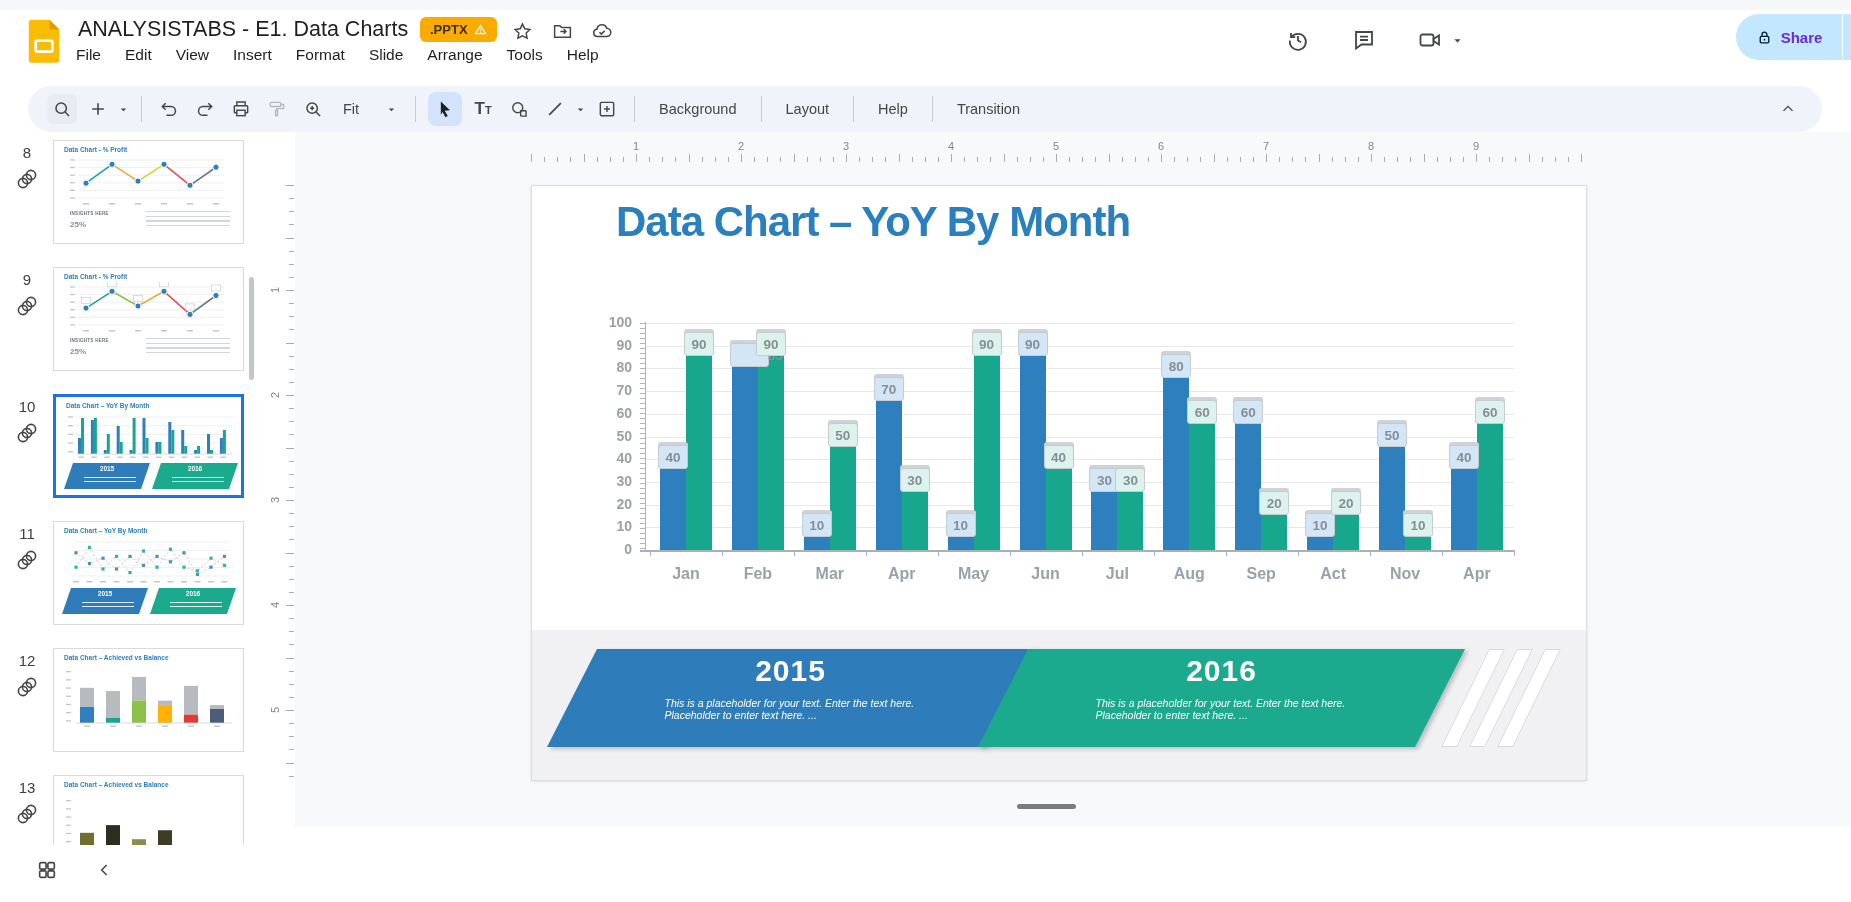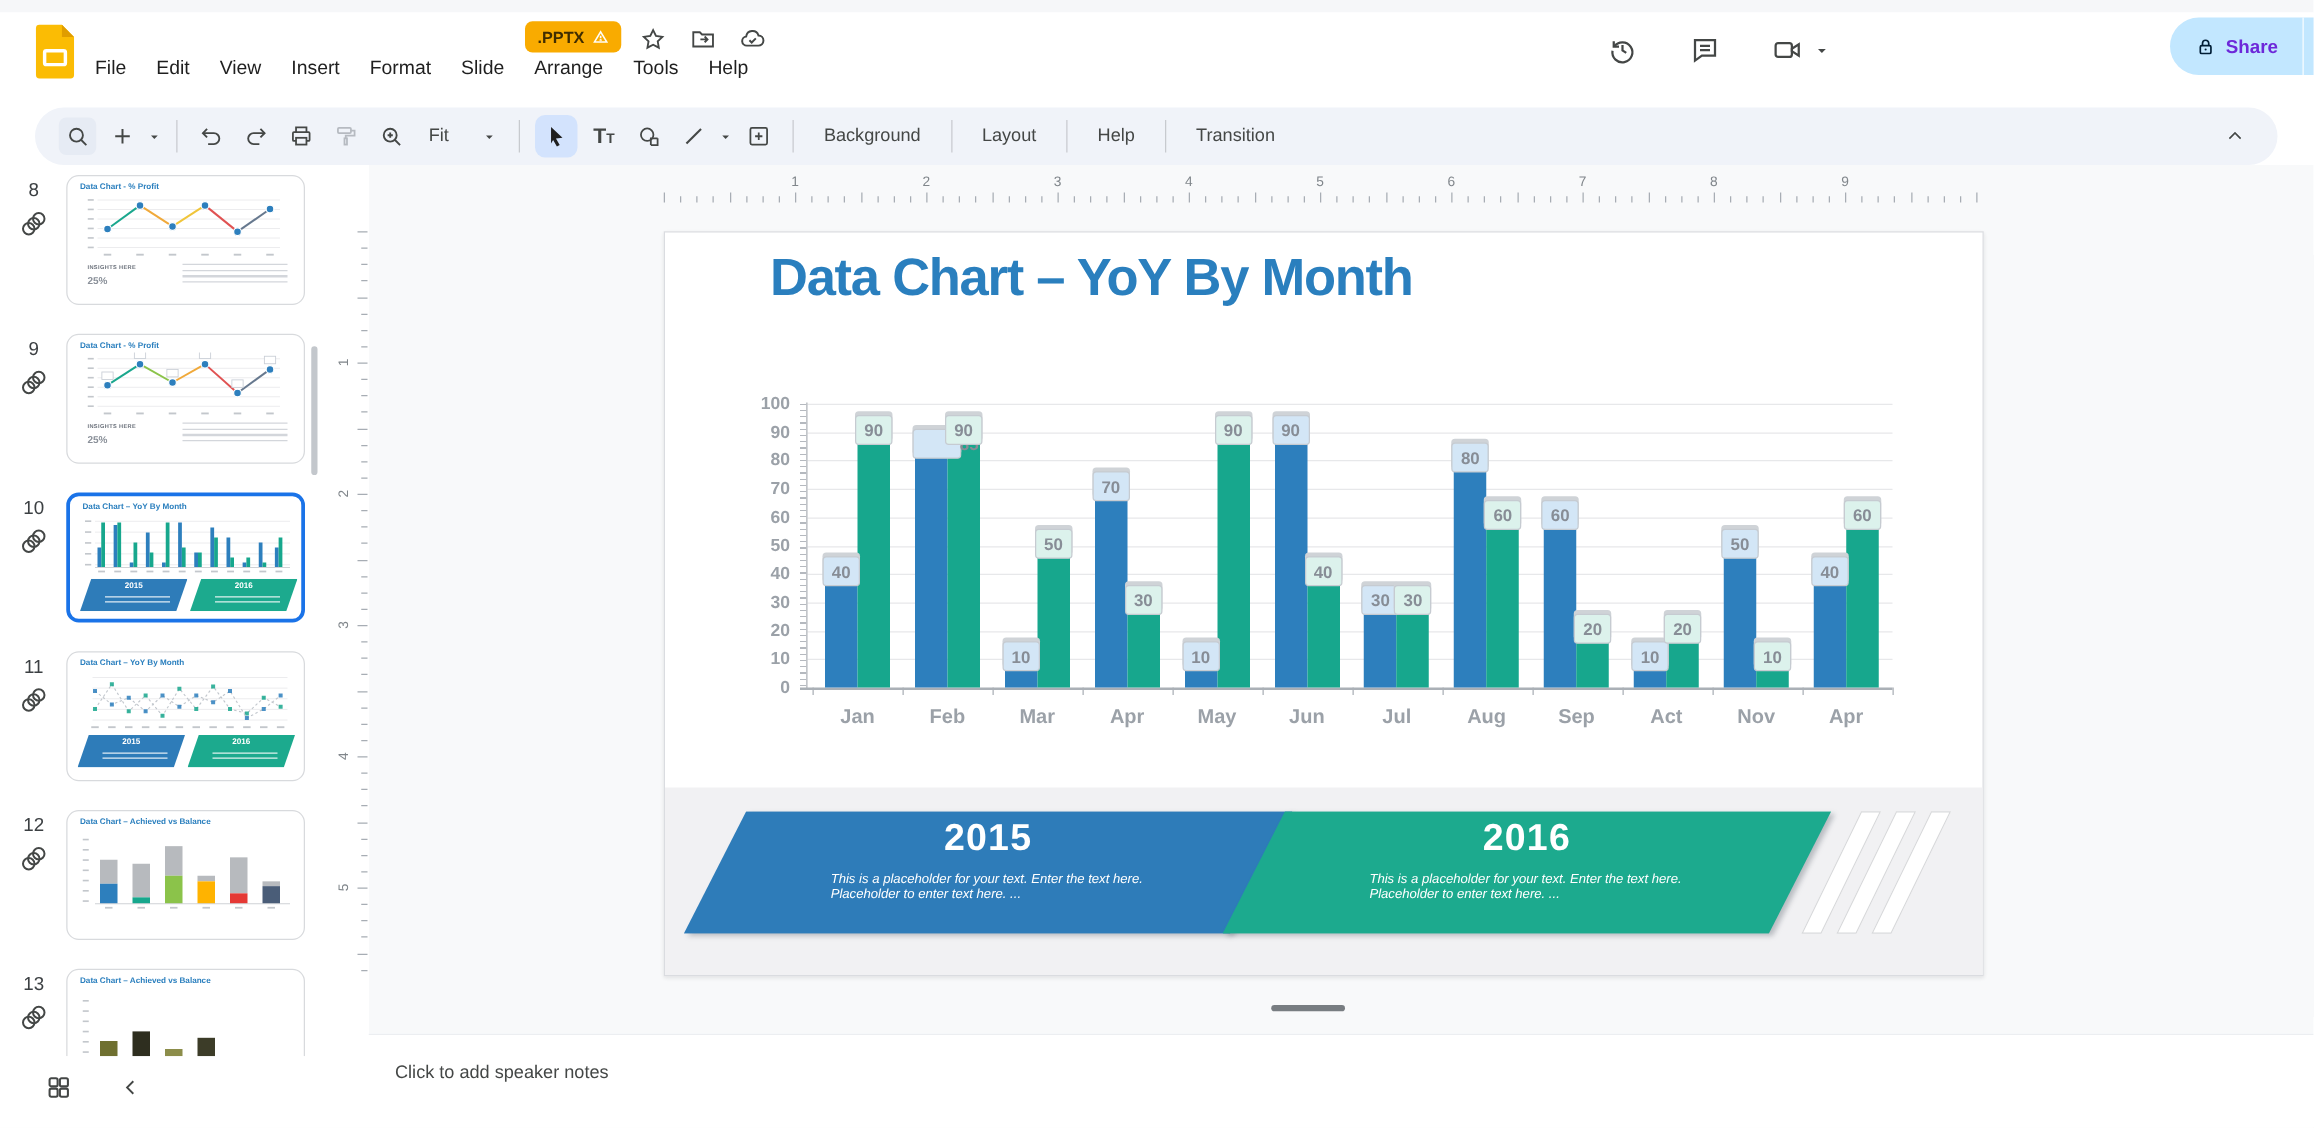--- a/index.html
+++ b/index.html
@@ -32,21 +32,21 @@
   .tbd{width:1px;height:26px;background:#c7cacf;margin:0 9px;flex:none;}
   .tbt{font-size:14.5px;color:#444746;padding:0 15px;flex:none;}
   .fitbox{display:flex;align-items:center;font-size:14.5px;color:#444746;padding:0 8px 0 12px;gap:26px;flex:none;}
   .tt-glyph{font-weight:bold;color:#444746;font-size:17px;}
   .tt-glyph small{font-size:11px;}
   .collapse{margin-left:auto;}
 
   
   .filmstrip{position:absolute;left:0;top:132px;width:295px;height:713px;background:#fff;overflow:hidden;}
   .fnum{position:absolute;left:10px;width:34px;text-align:center;font-size:15px;color:#3c4043;}
-  .card{position:absolute;left:53px;width:191px;height:104px;background:#fff;border:1.5px solid #d8dadd;border-radius:10px;box-sizing:border-box;overflow:hidden;}
+  .card{position:absolute;left:53px;width:191px;height:104px;background:#fff;border:1.5px solid #d8dadd;border-radius:0;box-sizing:border-box;overflow:hidden;}
   .card.sel{border:3px solid #1a73e8;}
   .mtitle{position:absolute;left:10px;top:5px;font-size:6.5px;font-weight:bold;color:#2a7fbe;white-space:nowrap;}
   .mi-label{position:absolute;font-size:4.5px;font-weight:bold;color:#6a707a;letter-spacing:.3px;}
   .mi-stat{position:absolute;font-size:8px;font-weight:bold;color:#8a9099;}
   .mline{position:absolute;background:#d3d6db;}
   .mbanners{position:absolute;}
   .mbanner{position:absolute;clip-path:polygon(9px 0,100% 0,calc(100% - 9px) 100%,0 100%);}
   .myear{position:absolute;left:0;right:0;top:2px;text-align:center;font-size:6.5px;font-weight:bold;color:#fff;}
   .mbline{position:absolute;left:20px;width:52px;height:1px;background:rgba(255,255,255,.85);}
   .fsbar{position:absolute;left:249px;top:277px;width:5px;height:103px;background:#c3c7cc;border-radius:3px;}
@@ -96,20 +96,21 @@
   <div class="topstrip"></div>
 
   <div class="header">
     <div class="logo">
       <svg viewBox="0 0 26 34" width="36" height="48">
         <path d="M2 3a2 2 0 0 1 2-2h13l7 7v22a2 2 0 0 1-2 2H4a2 2 0 0 1-2-2z" fill="#fbbc04"></path>
         <path d="M17 1l7 7h-7z" fill="#e09d00"></path>
         <rect x="7" y="16" width="12" height="8" rx="1" fill="none" stroke="#fff" stroke-width="2"></rect>
       </svg>
     </div>
+    <span class="doc-title">ANALYSISTABS - E1. Data Charts</span>
     <span class="badge">
       <span>.PPTX</span>
       <svg viewBox="0 0 24 24" width="13" height="13" fill="none" stroke="#fffdf5" stroke-width="2.4">
           <path d="M12 4.5L21 19.5H3z"></path>
           <path d="M12 10.5v3.5"></path>
           <circle cx="12" cy="16.8" r="0.5" fill="#fffdf5"></circle>
         </svg>
     </span>
     <span class="hicon" style="left:510px">
       <svg viewBox="0 0 24 24" width="21" height="21" fill="none" stroke="#444746" stroke-width="1.7">
@@ -863,16 +864,13 @@
           <rect x="4" y="13" width="7" height="7" rx="1.5"></rect>
           <rect x="13" y="13" width="7" height="7" rx="1.5"></rect>
         </svg>
     </span>
     <span class="ff-icon" style="left:92px">
       <svg viewBox="0 0 24 24" width="20" height="20" fill="none" stroke="#444746" stroke-width="1.8">
           <path d="M14 6l-6 6 6 6"></path>
         </svg>
     </span>
   </div>
-  <div class="notes">
-    <span>Click to add speaker notes</span>
-  </div>
 </div>
 
 </body></html>

